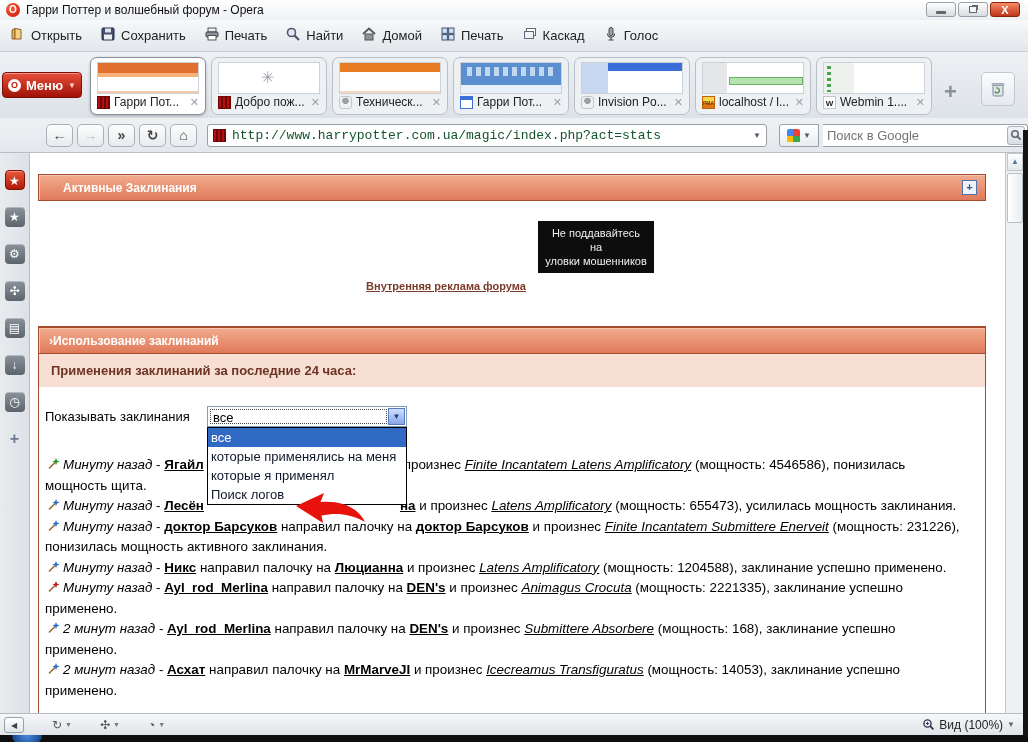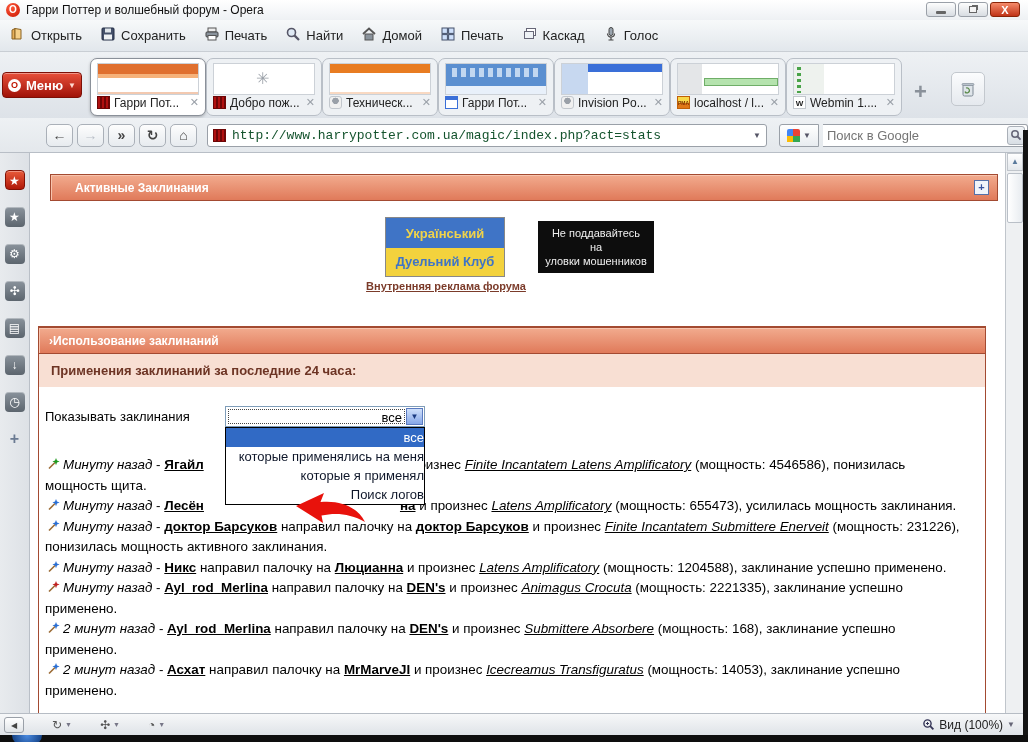--- a/index.html
+++ b/index.html
@@ -26,21 +26,21 @@
   .tbtn { display:flex; align-items:center; gap:5px; font-size:13px; color:#222; cursor:default; }
 
   
   .tabbar { position:absolute; left:0; top:52px; width:1028px; height:66px;
     background:linear-gradient(#eef1f4,#dde2e8); display:flex; align-items:center; }
   .menubtn { margin:0 8px 0 2px; width:80px; height:26px; border-radius:4px; border:1px solid #7c0f06;
     background:linear-gradient(#e8503a,#a01208); color:#fff; font-size:13px; font-weight:bold;
     display:flex; align-items:center; justify-content:center; gap:5px; box-shadow:inset 0 1px 0 rgba(255,255,255,.4); }
   .menubtn .mo { width:13px; height:13px; border-radius:50%; background:#fff; color:#c01400; font-size:9px; font-weight:bold; text-align:center; line-height:13px; }
   .menubtn .car { font-size:8px; color:#ffd9d0; }
-  .tabs { display:flex; gap:0; height:62px; align-items:center; padding-top:3px; }
+  .tabs { display:flex; gap:5px; height:62px; align-items:flex-start; padding-top:3px; }
   .tab { width:116px; height:58px; border:1px solid #b9bfc7; border-radius:7px; background:#eef1f4; position:relative; }
   .tab.active { background:#fff; border-color:#8a9099; box-shadow:0 1px 3px rgba(0,0,0,.25); }
   .thumb { width:102px; height:32px; margin:4px auto 1px; border:1px solid #ccd1d7; background:#fff; position:relative; overflow:hidden; }
   .thumb-hp-orange  { background:linear-gradient(#e0702f 0 10px,#f6b27a 10px 14px,#ffffff 14px),#fff;
      box-shadow:inset 0 -8px 0 -6px #f3c9b0; }
   .thumb-hp-orange2 { background:linear-gradient(#e87c22 0 9px,#ffffff 9px); box-shadow:inset 0 -10px 0 -8px #f9d9c2; }
   .thumb-spinner::before { content:"✳"; position:absolute; left:42px; top:5px; color:#9aa0a8; font-size:16px; }
   .thumb-hp-blue { background:linear-gradient(#5b8fd0 0 22px,#e8f0fa 22px); }
   .thumb-hp-blue::before { content:""; position:absolute; left:6px; top:4px; width:88px; height:9px;
      background:repeating-linear-gradient(90deg,#dce9f8 0 5px,#5b8fd0 5px 9px); opacity:.8; }
@@ -93,21 +93,21 @@
   
   .panelstrip { position:absolute; left:0; top:153px; width:30px; bottom:29px;
     background:linear-gradient(90deg,#e8ebee,#dde1e6); border-right:1px solid #b9bfc7; }
   .pico { width:20px; height:20px; margin:17px auto 0; border-radius:4px; background:linear-gradient(#8a939c,#5c656e);
     color:#fff; font-size:12px; text-align:center; line-height:20px; box-shadow:inset 0 1px 0 rgba(255,255,255,.35); }
   .pico.red { background:linear-gradient(#e85a3a,#b01808); border:1px solid #801004; }
   .pico.plain { background:none; box-shadow:none; color:#6a7a92; font-size:16px; font-weight:bold; }
 
   
   .page { position:absolute; left:30px; top:153px; right:23px; bottom:29px; background:#fff; overflow:hidden; }
-  .hbar { position:absolute; left:20px; width:948px; height:27px; border:1px solid #a34a31;
+  .hbar { position:absolute; left:8px; width:948px; height:27px; border:1px solid #a34a31;
     background:linear-gradient(#f2ab8e,#e07a5a); color:#fff; font-size:12px; font-weight:bold;
     display:flex; align-items:center; padding-left:24px; box-shadow:inset 1px 1px 0 #f7c4ae; }
   .hbar .plusbox { position:absolute; right:8px; top:5px; width:15px; height:15px; background:#f0f4fa;
     border:1px solid #5570a8; color:#3a55a0; font-size:11px; font-weight:bold; text-align:center; line-height:13px; }
   #hbar1 { top:21px; }
   .flagbanner { position:absolute; left:355px; top:64px; width:120px; height:60px; border:1px solid #888; }
   .flagbanner .b { height:30px; background:#3f74c6; color:#f0d34a; font-size:13px; font-weight:bold; text-align:center; line-height:32px; }
   .flagbanner .y { height:28px; background:#f3d23d; color:#3f74c6; font-size:13px; font-weight:bold; text-align:center; line-height:28px; }
   .adlink { position:absolute; left:330px; top:127px; width:172px; text-align:center;
     font-size:11px; font-weight:bold; color:#7b3b2a; text-decoration:underline; }
@@ -115,21 +115,21 @@
     color:#eee; font-size:11px; text-align:center; display:flex; flex-direction:column; justify-content:center; line-height:14px; }
   .pagin { position:absolute; left:10px; top:147px; font-size:13px; color:#000; }
   .pagin .lnk { text-decoration:underline; }
   .pagin .cur { font-weight:bold; }
   .section { position:absolute; left:8px; width:948px; top:173px; bottom:0; border:1px solid #a34a31; border-bottom:none; background:#fff; }
   #hbar2 { top:0; left:-1px; width:948px; }
   .pinkband { position:absolute; left:0; top:27px; width:100%; height:33px; background:#f8dfd3;
     display:flex; align-items:center; padding-left:12px; font-size:13px; font-weight:bold; color:#6d3424; }
   .sbody { position:absolute; left:0; top:60px; right:0; bottom:0; padding:22px 14px 0 6px; }
   .filterrow { position:relative; font-size:13px; color:#000; height:22px; }
-  .selectbox { position:absolute; left:180px; top:-3px; width:200px; height:21px; border:1px solid #7f9db9; background:#fff;text-align:right; }
+  .selectbox { position:absolute; left:162px; top:-3px; width:200px; height:21px; border:1px solid #7f9db9; background:#fff; }
   .selectbox .val { position:absolute; left:2px; top:2px; right:19px; bottom:2px; border:1px dotted #444;
     font-size:13px; padding:0 2px; line-height:15px; color:#000; }
   .selectbox .btn { position:absolute; right:1px; top:1px; width:17px; bottom:1px;
     background:linear-gradient(#cfe0fb,#86a7e8); border:1px solid #5a7ac0; color:#1a3a80; font-size:8px;
     display:flex; align-items:center; justify-content:center; }
   .popup { position:absolute; left:-1px; top:20px; width:200px; background:#fff; border:1px solid #000; z-index:30; }
   .popup .opt { height:19px; line-height:19px; font-size:13px; padding-left:3px; color:#0f172a; white-space:nowrap; }
   .popup .opt.sel { background:#316ac5; color:#fff; }
   .logs { margin-top:24px; font-size:13.4px; line-height:20.5px; color:#000; }
   .logs .entry { margin:0; }
@@ -355,24 +355,20 @@
       <div class="pico gray">◷</div>
       <div class="pico plain">+</div>
     </div>
 
   <div class="page">
     <div class="hbar" id="hbar1">
       <span>Активные Заклинания</span>
       <span class="plusbox">+</span>
     </div>
 
-    <div class="flagbanner">
-      <div class="b">Український</div>
-      <div class="y">Дуельний Клуб</div>
-    </div>
     <div class="adlink">Внутренняя реклама форума</div>
     <div class="darkbanner">
       <div>Не поддавайтесь</div>
       <div>на</div>
       <div>уловки мошенников</div>
     </div>
 
 
     <div class="section">
       <div class="hbar" id="hbar2" style="padding-left:10px;">

